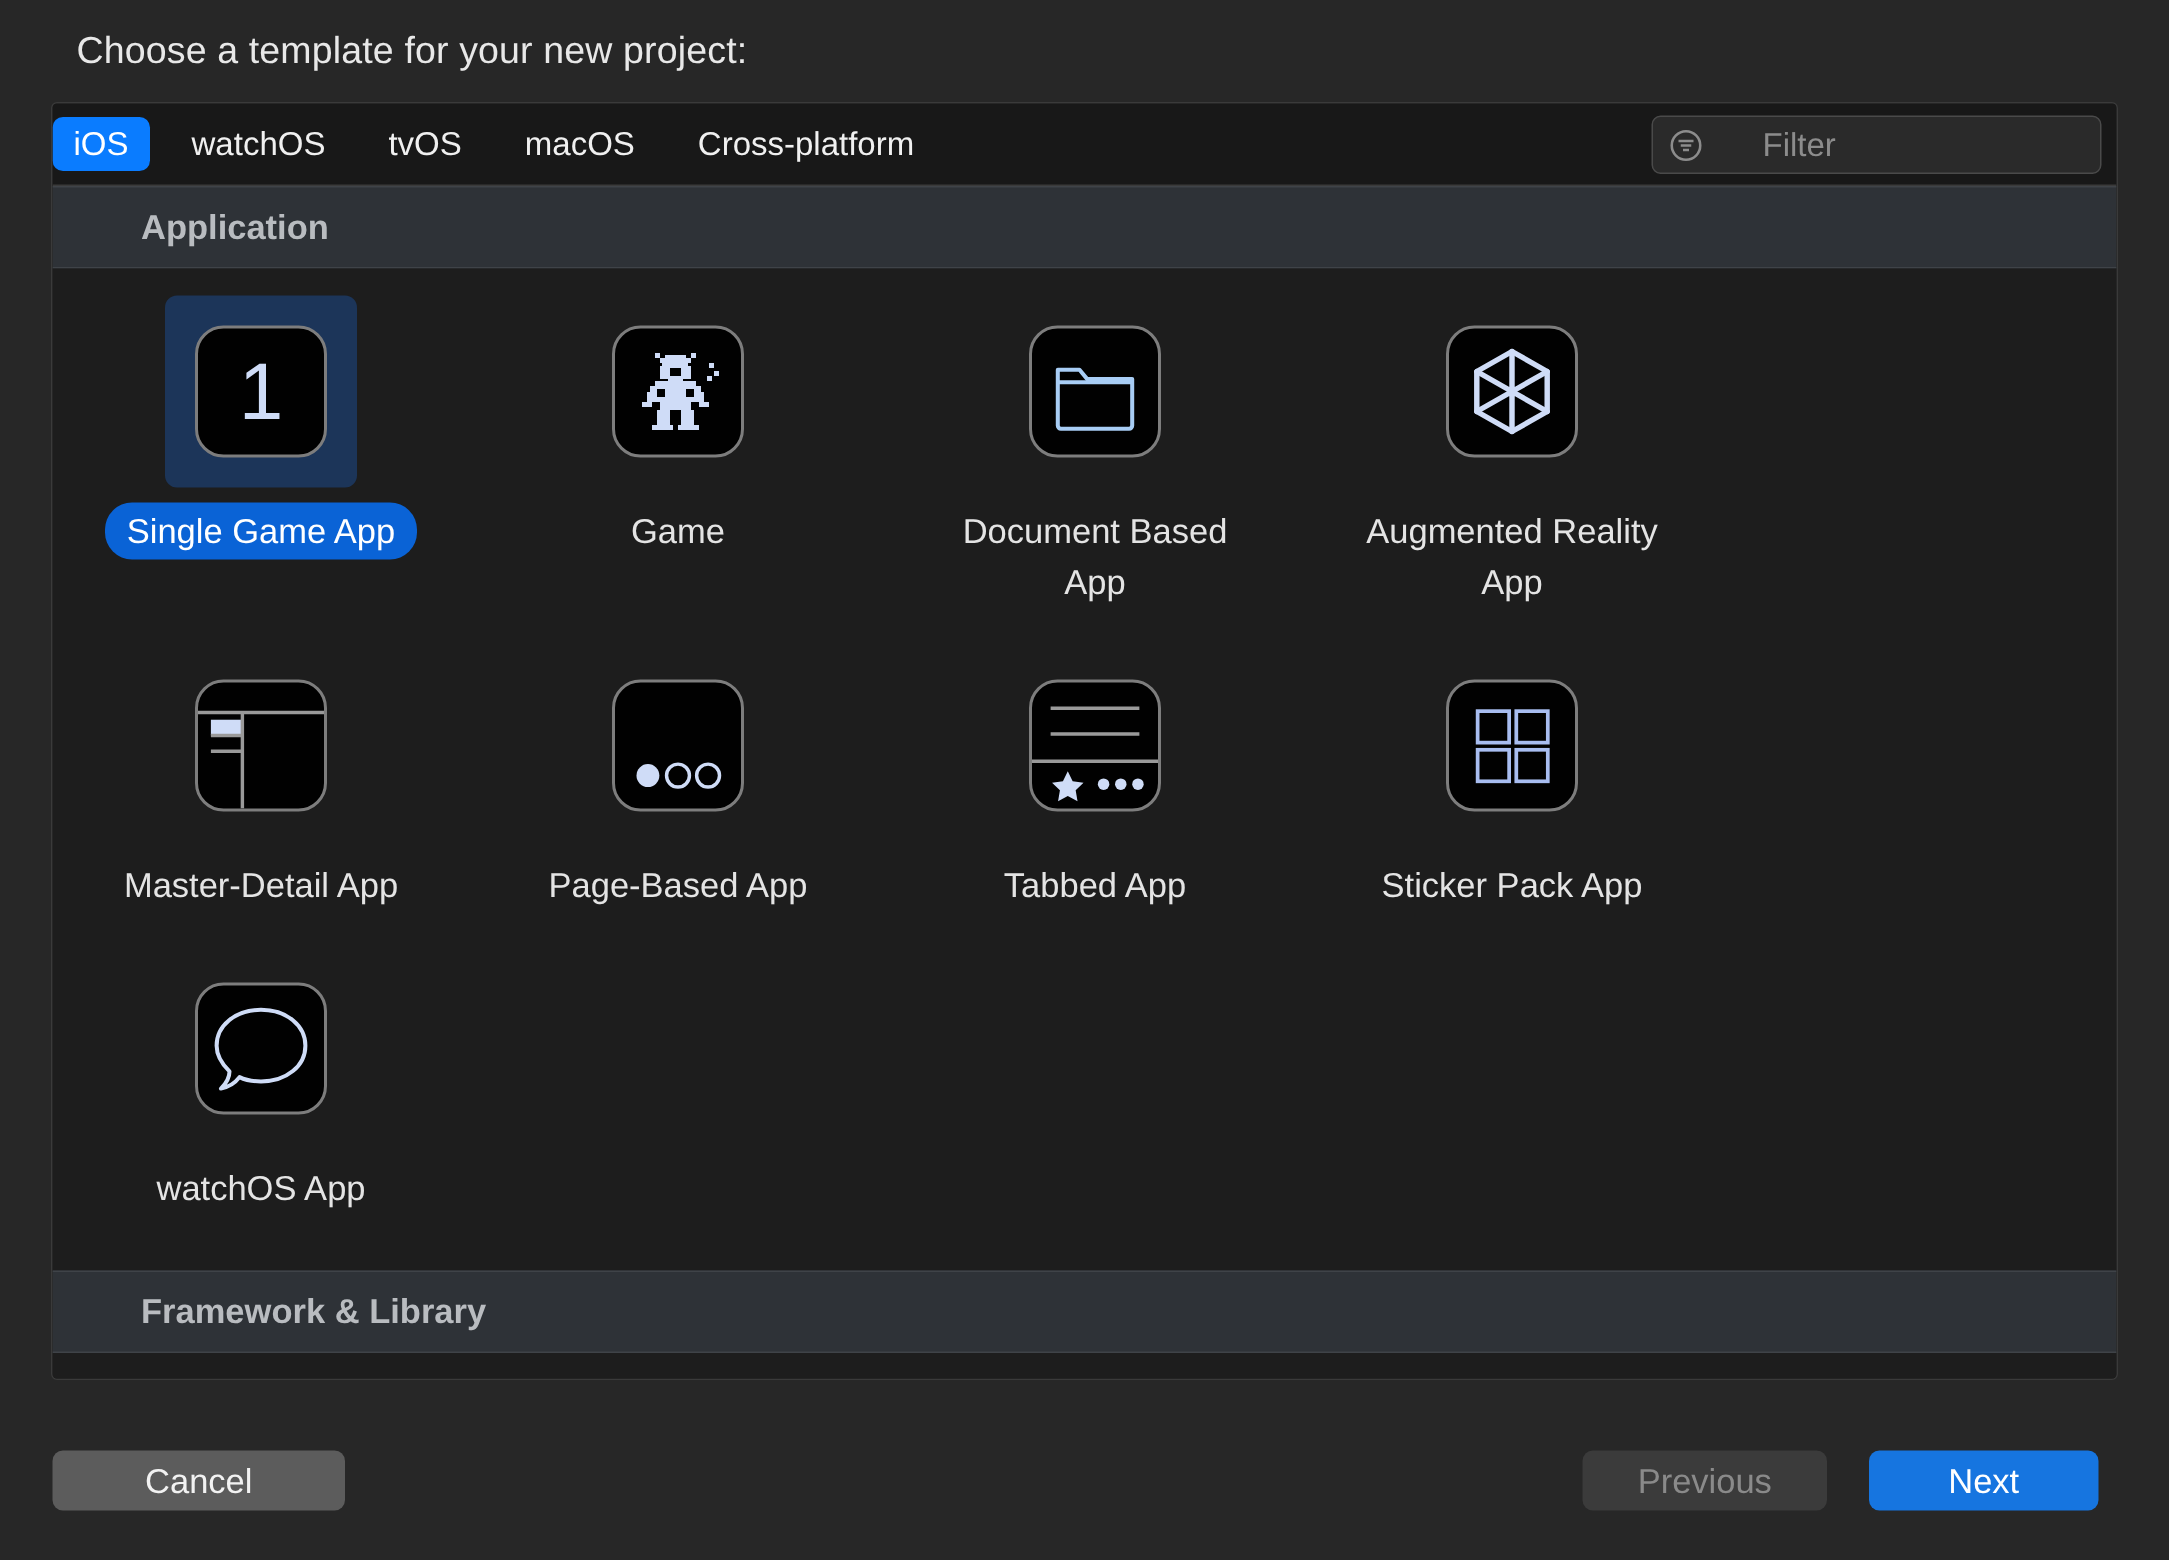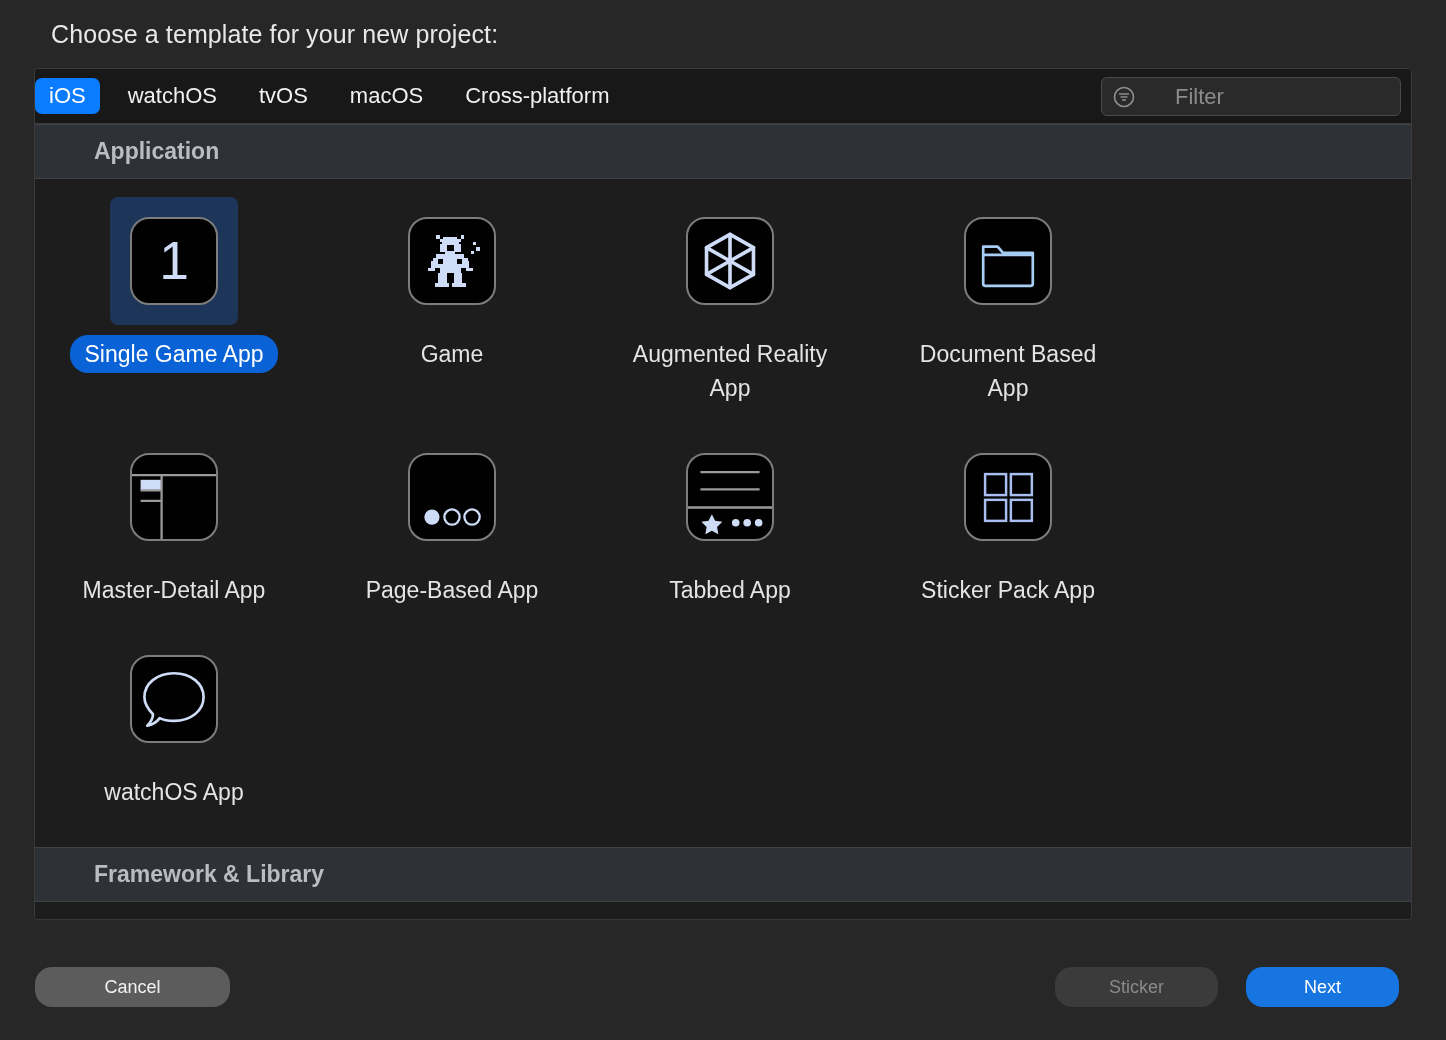--- a/index.html
+++ b/index.html
@@ -102,22 +102,22 @@
     border: 2px solid #7d7d7d;
     border-radius: 19px;
     display: flex; align-items: center; justify-content: center;
     overflow: hidden;
   }
 
   
   .footer { position: absolute; left: 0; top: 955px; width: 1446px; height: 70px; }
   .btn {
     position: absolute; height: 40px;
-    border-radius: 17px;
-    font-size: 18px;
+    border-radius: 7px;
+    font-size: 23px;
     display: flex; align-items: center; justify-content: center;
     border: none;
   }
   .btn-cancel { left: 35px; top: 12px; width: 195px; background: #5c5c5c; color: #f2f2f2; }
   .btn-prev   { left: 1055px; top: 12px; width: 163px; background: #3b3b3b; color: #8a8a8a; }
   .btn-next   { left: 1246px; top: 12px; width: 153px; background: #1675e0; color: #ffffff; text-align: right; }
 </style>
 </head>
 <body>
 
@@ -195,49 +195,49 @@
             </g>
           </svg>
         </div>
       </div>
       <div class="cell-label">Game</div>
     </div>
 
     <div class="cell">
       <div class="cell-icon-wrap">
         <div class="tile">
+          <svg viewBox="0 0 60 60" width="62" height="62">
+            <g fill="none" stroke="#a8cdf5" stroke-width="2.6" stroke-linejoin="round">
+              <path d="M6 16 h14 l5 6 h29 v30 a2 2 0 0 1 -2 2 h-44 a2 2 0 0 1 -2 -2 Z"></path>
+              <path d="M6 24 h48"></path>
+            </g>
+          </svg>
+        </div>
+      </div>
+      <div class="cell-label">Document Based App</div>
+    </div>
+
+    <div class="cell">
+      <div class="cell-icon-wrap">
+        <div class="tile">
           <svg viewBox="0 0 60 60" width="64" height="64">
             <g fill="none" stroke="#cfdcf7" stroke-width="3.4" stroke-linecap="round" stroke-linejoin="round">
               <path d="M30 5 L52 17.5 L52 42.5 L30 55 L8 42.5 L8 17.5 Z"></path>
               <path d="M30 5 L30 30 M30 30 L52 17.5 M30 30 L8 17.5"></path>
               <path d="M30 30 L30 55 M30 30 L52 42.5 M30 30 L8 42.5"></path>
             </g>
           </svg>
         </div>
       </div>
       <div class="cell-label">Augmented Reality App</div>
     </div>
 
     <div class="cell">
       <div class="cell-icon-wrap">
         <div class="tile">
-          <svg viewBox="0 0 60 60" width="62" height="62">
-            <g fill="none" stroke="#a8cdf5" stroke-width="2.6" stroke-linejoin="round">
-              <path d="M6 16 h14 l5 6 h29 v30 a2 2 0 0 1 -2 2 h-44 a2 2 0 0 1 -2 -2 Z"></path>
-              <path d="M6 24 h48"></path>
-            </g>
-          </svg>
-        </div>
-      </div>
-      <div class="cell-label">Document Based App</div>
-    </div>
-
-    <div class="cell">
-      <div class="cell-icon-wrap">
-        <div class="tile">
           <svg viewBox="0 0 88 88" width="88" height="88">
             <rect x="9" y="26" width="22" height="11" fill="#cfdcf7"></rect>
             <g stroke="#9a9a9a" stroke-width="2.4" fill="none">
               <path d="M0 21 H88"></path>
               <path d="M31 21 V88"></path>
               <path d="M9 37 H31 M9 48 H31"></path>
             </g>
           </svg>
         </div>
       </div>
@@ -313,15 +313,15 @@
 
     
 
     
 
   </div>
 </div>
 
 <div class="footer">
   <button class="btn btn-cancel">Cancel</button>
-  <button class="btn btn-prev">Sticker</button>
+  <button class="btn btn-prev">Previous</button>
   <button class="btn btn-next">Next</button>
 </div>
 
 </body></html>

